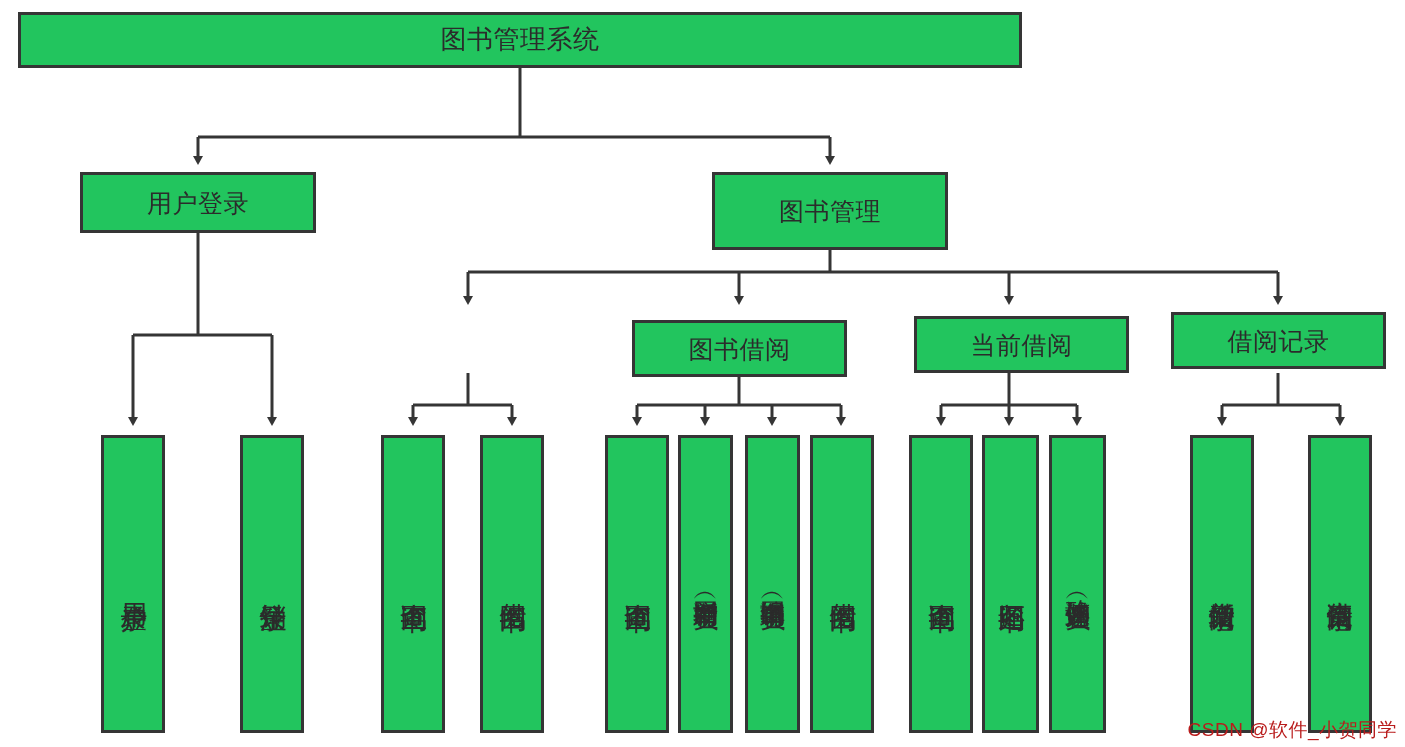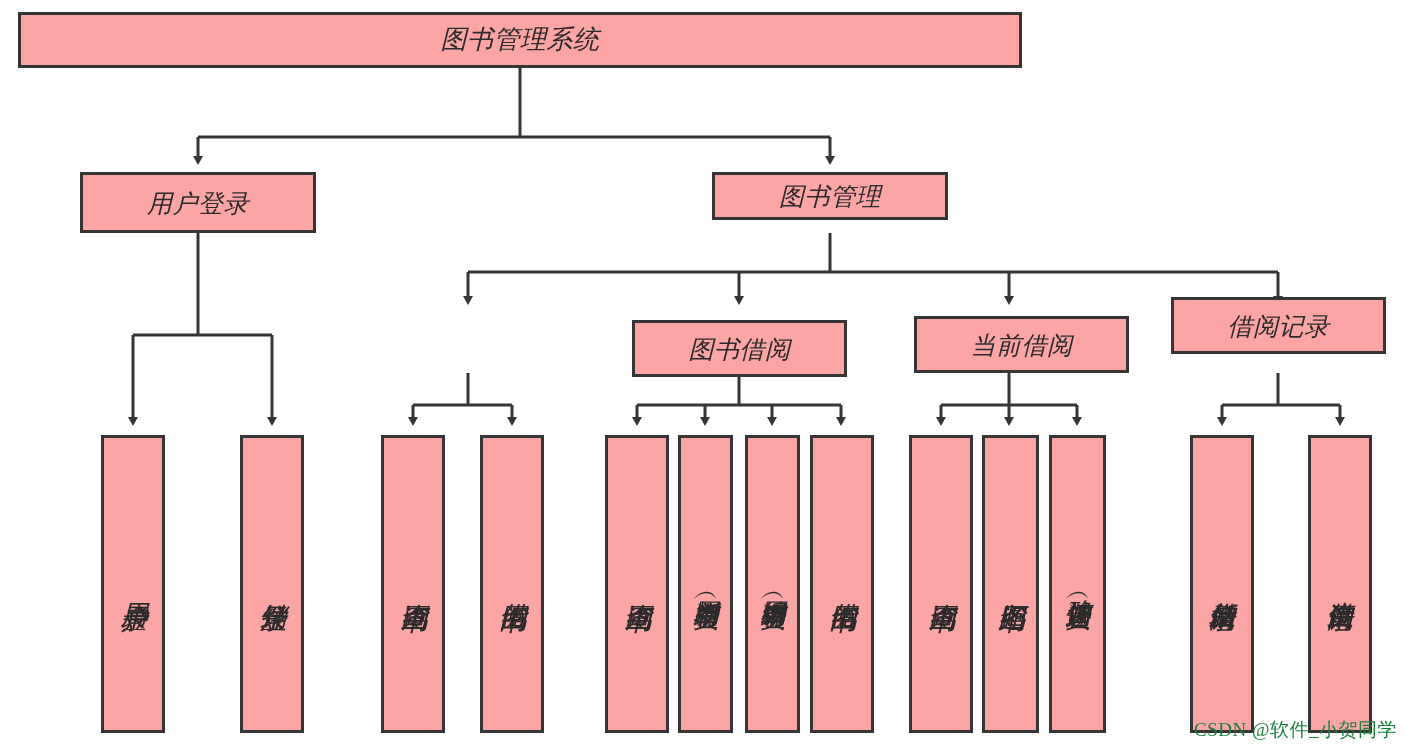--- a/index.html
+++ b/index.html
@@ -23,26 +23,25 @@
     left: 0;
     top: 0;
     width: 1405px;
     height: 747px;
     pointer-events: none;
   }
   .node {
     position: absolute;
     box-sizing: border-box;
     border: 3px solid #353535;
-    background: #fca5a5;
+    background: #22c55e;
     display: flex;
     align-items: center;
     justify-content: center;
     color: #2b2b2b;
-    font-style: italic;
   }
   .node-h {
     font-size: 25px;
     letter-spacing: 0.5px;
     line-height: 1.2;
     white-space: nowrap;
   }
   .node-root {
     font-size: 26px;
   }
@@ -60,24 +59,23 @@
   }
   .node-v > span {
     writing-mode: vertical-rl;
     text-orientation: upright;
   }
   #watermark {
     position: absolute;
     right: 8px;
     bottom: 4px;
     font-size: 19px;
-    color: #15803d;
+    color: #b91c1c;
     white-space: nowrap;
     letter-spacing: 0.5px;
-    font-family: Liberation Serif, serif;
   }
 </style>
 </head>
 <body>
 
 <div id="diagram-root">
 
   <svg id="edge-layer" viewBox="0 0 1405 747" xmlns="http://www.w3.org/2000/svg">
     <defs>
       <marker id="arrow" markerWidth="9" markerHeight="10" refX="1" refY="5" orient="auto" markerUnits="userSpaceOnUse">
@@ -128,31 +126,31 @@
     </g>
   </svg>
 
   <div class="node node-h node-root" style="left:18px; top:12px; width:1004px; height:56px;">
     <span>图书管理系统</span>
   </div>
 
   <div class="node node-h" style="left:80px; top:172px; width:236px; height:61px;">
     <span>用户登录</span>
   </div>
-  <div class="node node-h" style="left:712px; top:172px; width:236px; height:48px;justify-content:center;">
+  <div class="node node-h" style="left:712px; top:172px; width:236px; height:78px;justify-content:center;">
     <span>图书管理</span>
   </div>
 
   <div class="node node-h" style="left:632px; top:320px; width:215px; height:57px;">
     <span>图书借阅</span>
   </div>
   <div class="node node-h" style="left:902px; top:316px; width:215px; height:57px;margin-left:12px;">
     <span>当前借阅</span>
   </div>
-  <div class="node node-h" style="left:1171px; top:297px; width:215px; height:57px;">
+  <div class="node node-h" style="left:1171px; top:312px; width:215px; height:57px;">
     <span>借阅记录</span>
   </div>
 
   <div class="node node-v" style="left:101px; top:435px; width:64px; height:298px;">
     <span>用户登录</span>
   </div>
   <div class="node node-v" style="left:240px; top:435px; width:64px; height:298px;">
     <span>注销登录</span>
   </div>
 

